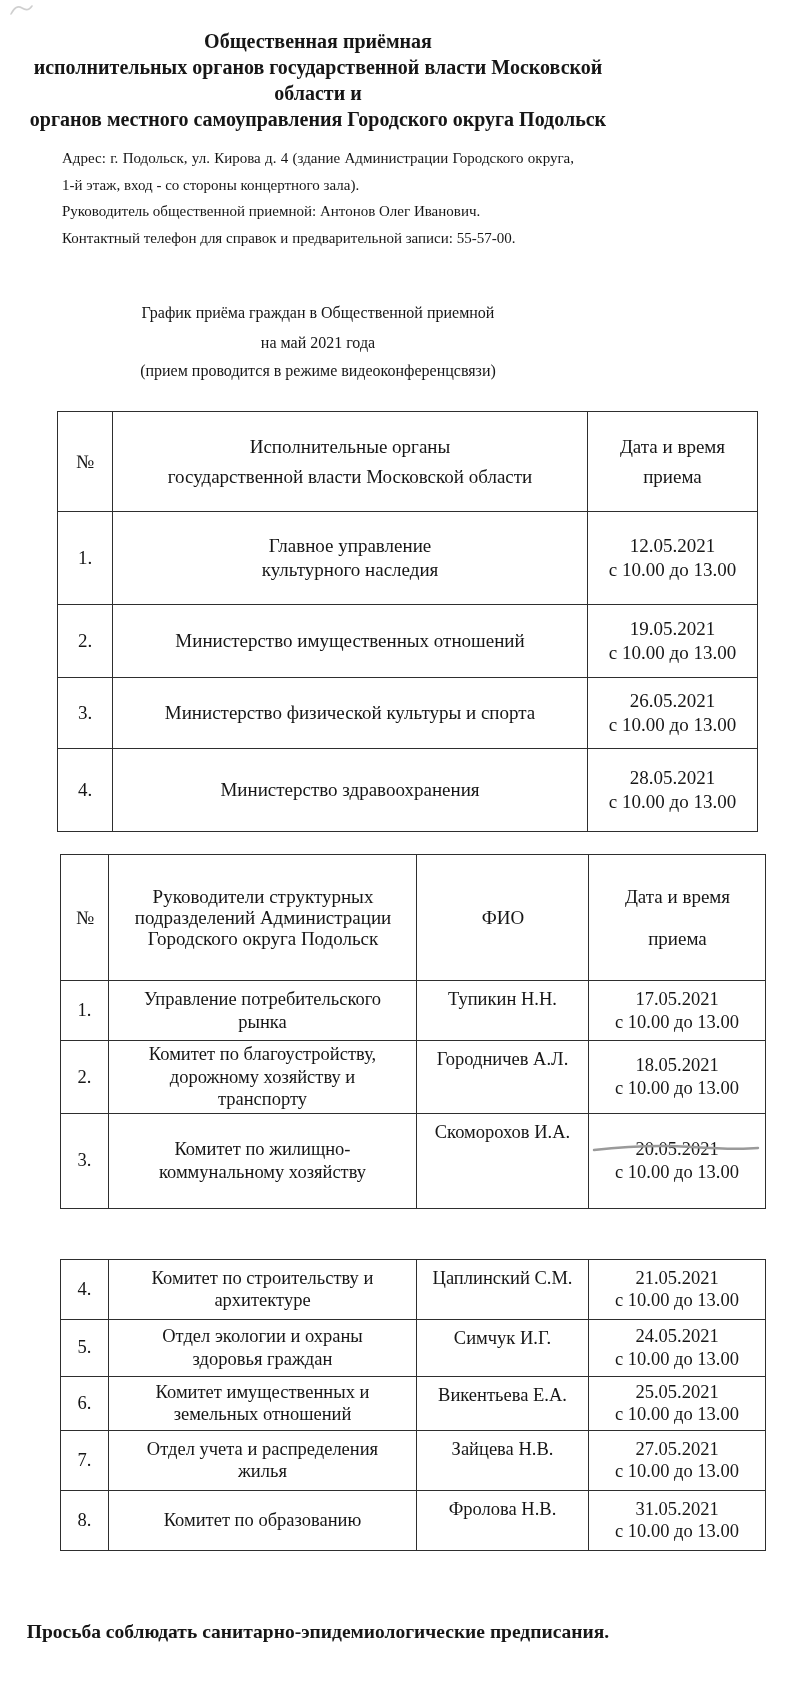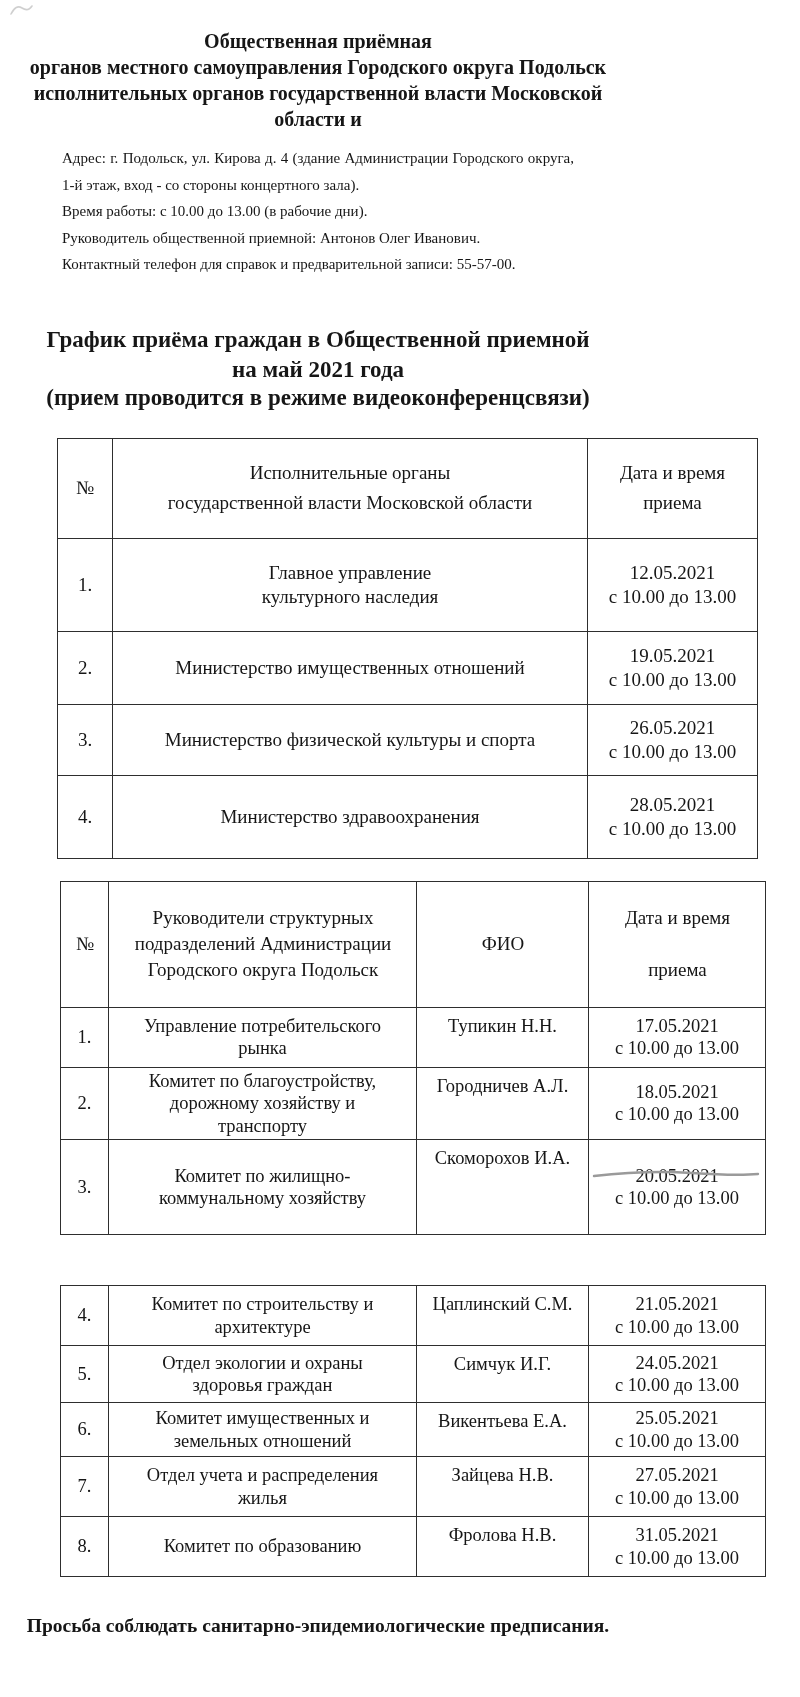--- a/index.html
+++ b/index.html
@@ -15,71 +15,70 @@
 
   
   .artifact{position:absolute;left:8px;top:2px;opacity:.4;}
 
   
   .title-block{padding-top:28px;text-align:center;font-weight:bold;font-size:20px;line-height:26px;}
   .info-block{margin:13px 62px 0 62px;font-size:15px;line-height:26.5px;}
   .info-block p{margin:0;}
   .info-block p.justify{text-align:justify;}
 
-  .sched{text-align:center;font-weight:bold;font-size:23px;line-height:26px;}
+  .sched{text-align:center;font-weight:normal;font-size:16px;line-height:26px;}
   .sched-1{margin-top:49px;}
   .sched-2{margin-top:4px;}
   .sched-3{margin-top:2px;}
 
   
   table{border-collapse:collapse;table-layout:fixed;}
   td{
     border:1.7px solid #2e2e2e;
     text-align:center;vertical-align:middle;
     white-space:pre-line;
     font-size:19px;line-height:24px;
     padding:2px 6px;box-sizing:border-box;
     overflow:hidden;
   }
   #t1{margin:27px 0 0 57px;width:700px;}
   #t1 .h td{line-height:30px;}
   #t2{margin:22px 0 0 60px;width:705px;}
-  #t2 .h td{line-height:26px;padding-left:7px;}
+  #t2 .h td{line-height:21px;padding-left:7px;}
   #t3{margin:50px 0 0 60px;width:705px;}
   #t2 td,#t3 td{font-size:18.5px;line-height:22.5px;}
   #t2 .h td{font-size:19px;}
   td.fio{vertical-align:top;padding-top:7px;margin-top:26px;}
   td.num{font-size:19px;}
 
   td.rel{position:relative;border-radius:26px;}
   .pen-mark{position:absolute;left:3px;top:29px;pointer-events:none;}
 
   .footer{
-    margin-top:36px;
+    margin-top:68px;
     text-align:center;font-weight:bold;font-size:19.5px;line-height:25px;
   }
 </style>
 </head>
 <body>
 
 <div class="page">
 
   <svg class="artifact" width="26" height="16" viewBox="0 0 26 16">
     <path d="M3,12 Q8,2 14,6 T24,4" stroke="#8a8a8a" stroke-width="1.6" fill="none" stroke-linecap="round"></path>
   </svg>
 
   <div class="title-block">
     <div>Общественная приёмная</div>
+    <div>исполнительных органов государственной власти Московской области и</div>
     <div>органов местного самоуправления Городского округа Подольск</div>
-    <div>исполнительных органов государственной власти Московской области и</div>
   </div>
 
   <div class="info-block">
     <p class="justify">Адрес: г. Подольск, ул. Кирова д. 4 (здание Администрации Городского округа, 1-й этаж, вход - со стороны концертного зала).</p>
-    <p>Время работы: с 10.00 до 13.00 (в рабочие дни).</p>
     <p>Руководитель общественной приемной: Антонов Олег Иванович.</p>
     <p>Контактный телефон для справок и предварительной записи: 55-57-00.</p>
   </div>
 
   <div class="sched sched-1">График приёма граждан в Общественной приемной</div>
   <div class="sched sched-2">на май 2021 года</div>
   <div class="sched sched-3">(прием проводится в режиме видеоконференцсвязи)</div>
 
   <table id="t1">
     <colgroup>

